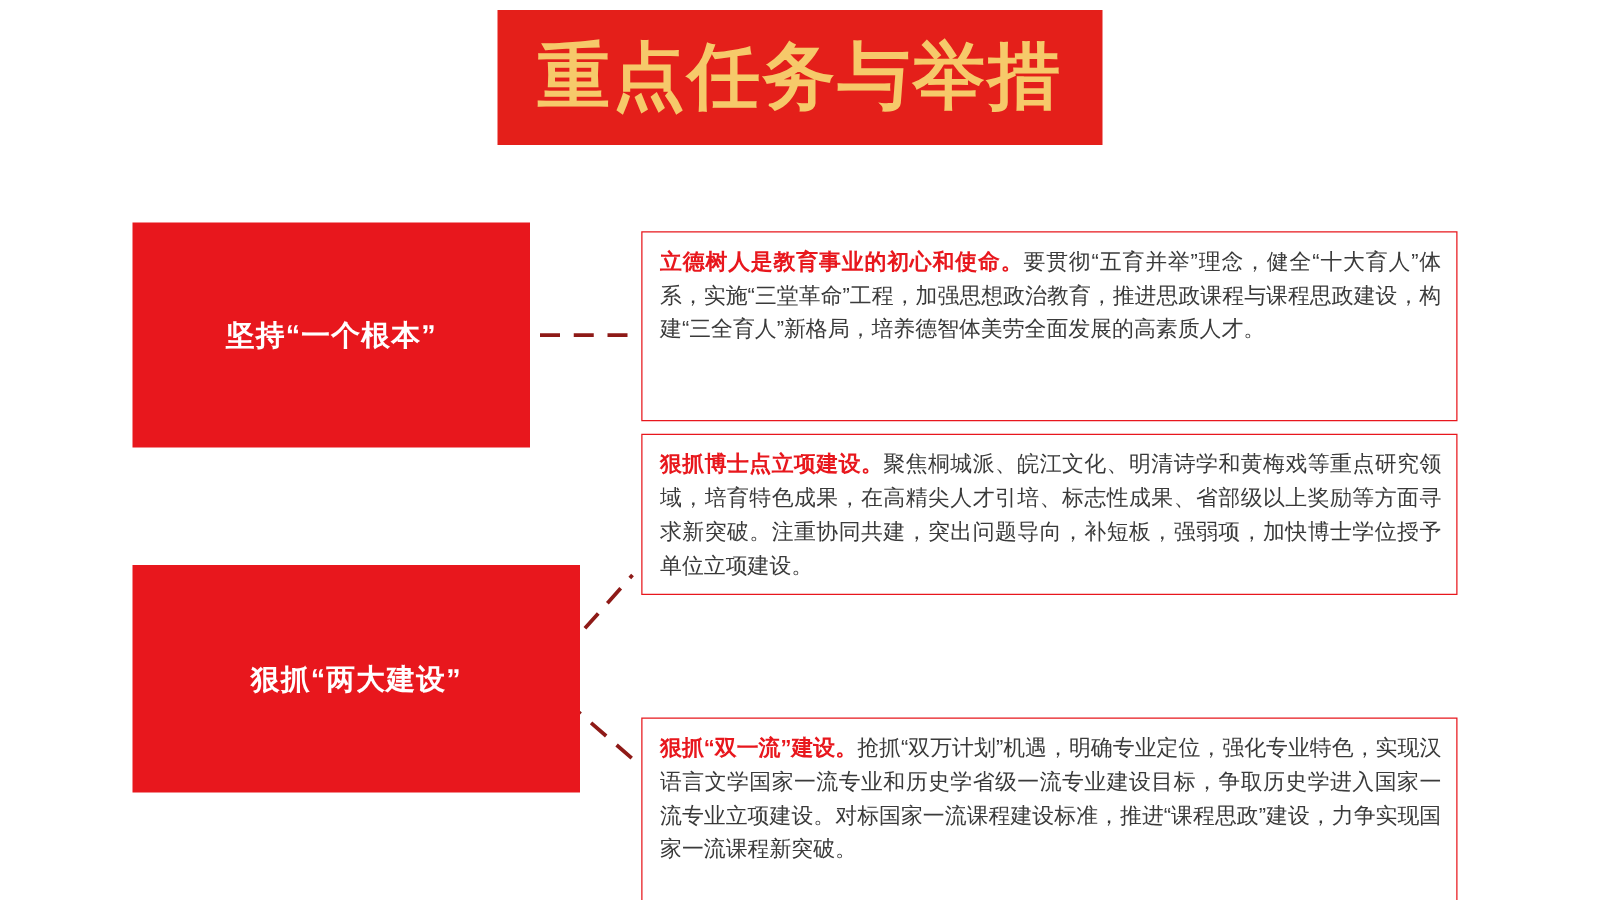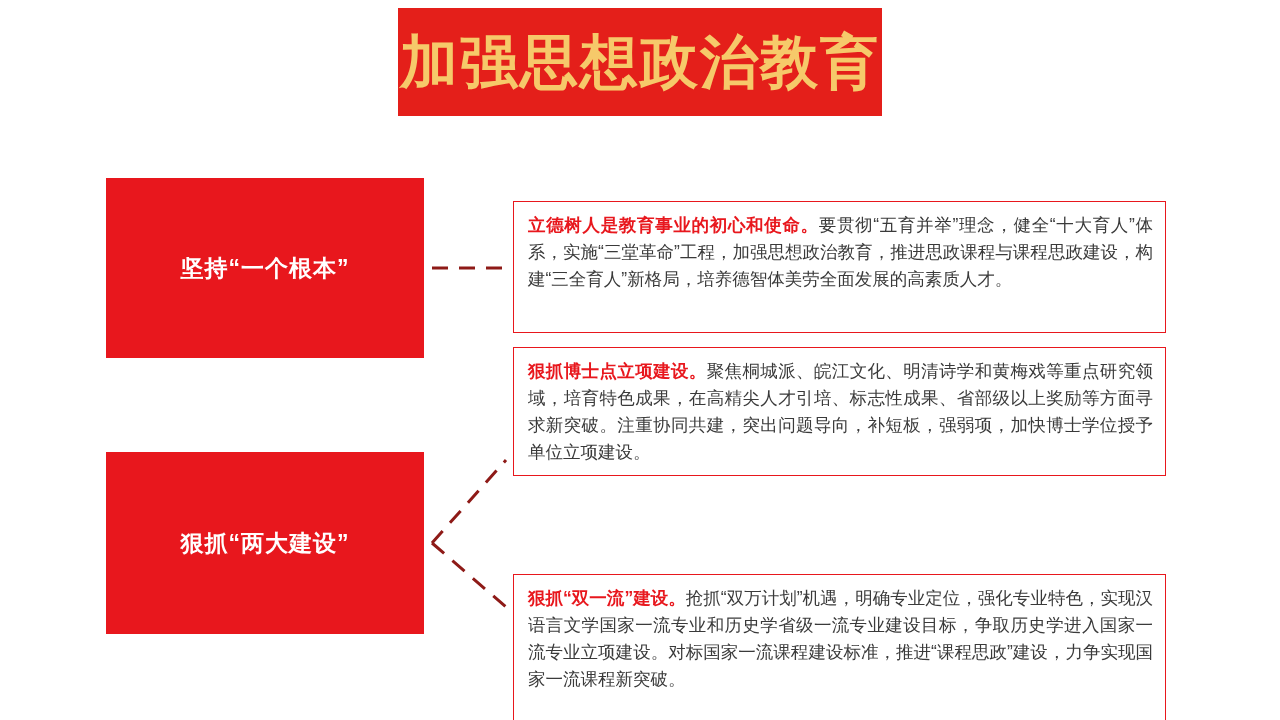--- a/index.html
+++ b/index.html
@@ -51,44 +51,44 @@
   #left-box-1 {
     left: 106px;
     top: 178px;
     width: 318px;
     height: 180px;
     align-items: center;
   }
   #left-box-2 {
     left: 106px;
     top: 452px;
-    width: 318px;
+    width: 358px;
     height: 182px;
   }
 
   
   .card {
     position: absolute;
     border: 1px solid #e8171d;
     box-sizing: border-box;
     padding: 10px 12px 8px 14px;
     color: #3a3a3a;
     font-size: 17.5px;
     line-height: 1.55;
     text-align: justify;
   }
   .card .lead {
     color: #e8171d;
     font-weight: bold;
   }
   #card-1 {
     left: 513px;
-    top: 201px;
+    top: 185px;
     width: 653px;
-    height: 132px;
+    height: 152px;
   }
   #card-2 {
     left: 513px;
     top: 347px;
     width: 653px;
     height: 129px;
   }
   #card-3 {
     left: 513px;
     top: 529px;
@@ -104,21 +104,21 @@
     top: 0;
     width: 1280px;
     height: 720px;
     pointer-events: none;
   }
 </style>
 </head>
 <body>
 
 <div id="title-banner">
-  <span id="title-text">加强思想政治教育</span>
+  <span id="title-text">重点任务与举措</span>
 </div>
 
 <svg id="connectors" viewBox="0 0 1280 720">
   <line x1="432" y1="268" x2="506" y2="268" stroke="#8e1a17" stroke-width="3" stroke-dasharray="16 11" stroke-linecap="butt"></line>
   <line x1="432" y1="543" x2="506" y2="460" stroke="#8e1a17" stroke-width="3" stroke-dasharray="16 11" stroke-linecap="butt"></line>
   <line x1="432" y1="543" x2="506" y2="607" stroke="#8e1a17" stroke-width="3" stroke-dasharray="16 11" stroke-linecap="butt"></line>
 </svg>
 
 <div class="left-box" id="left-box-1">
   <span>坚持“一个根本”</span>

